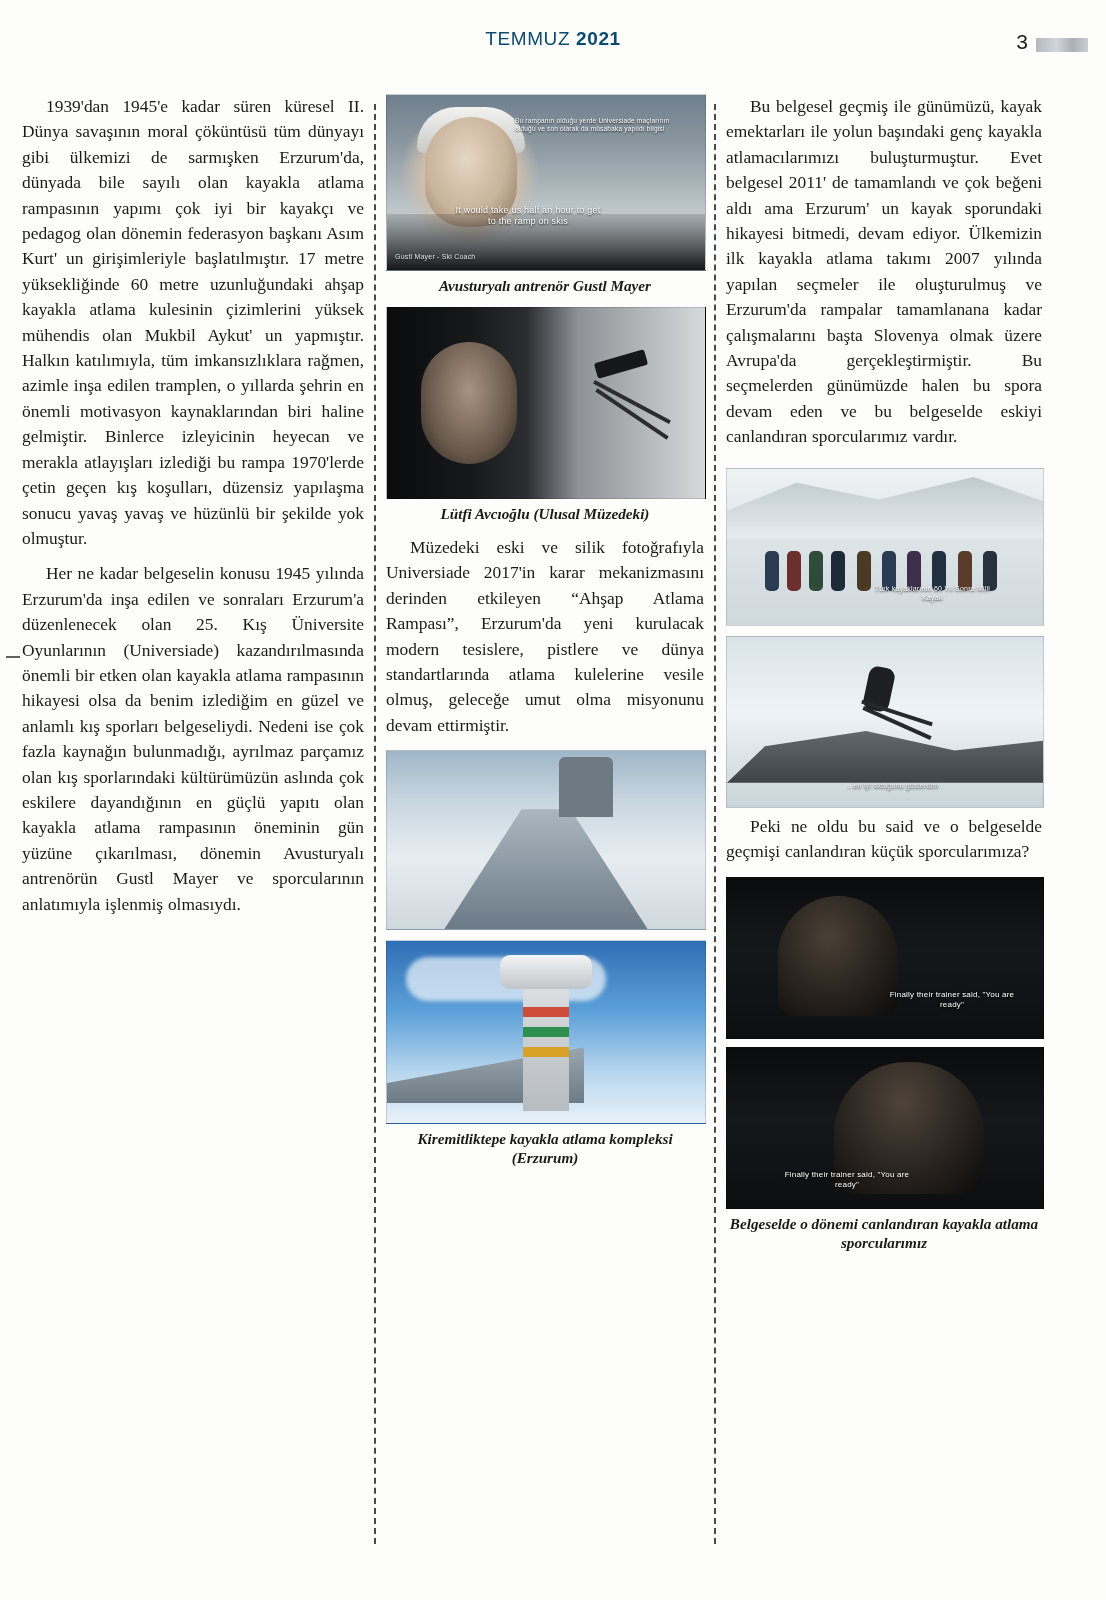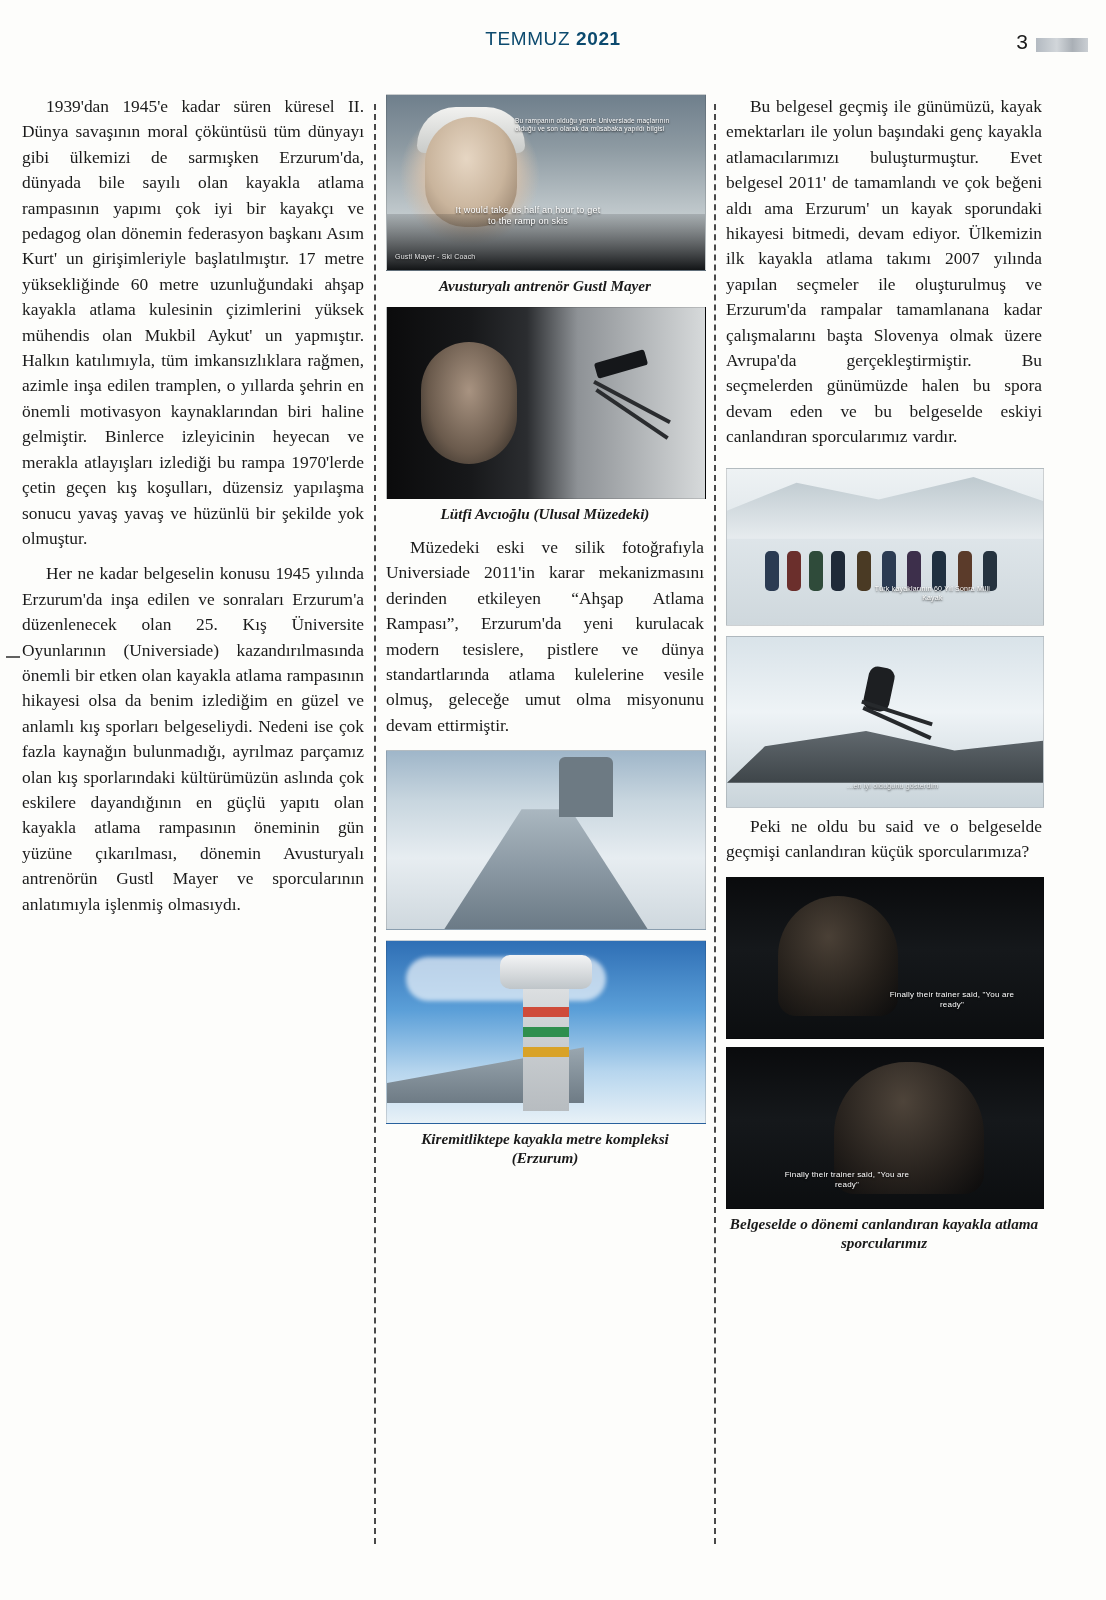--- a/index.html
+++ b/index.html
@@ -323,40 +323,40 @@
       <div class="ph img-lutfi">
         <div class="face"></div>
         <div class="jumper"></div>
         <div class="ski1"></div>
         <div class="ski2"></div>
       </div>
       <figcaption class="cap">Lütfi Avcıoğlu (Ulusal Müzedeki)</figcaption>
     </figure>
 
 
-    <p>Müzedeki eski ve silik fotoğrafıyla Universiade 2011'in karar mekanizmasını derinden etkileyen “Ahşap Atlama Rampası”, Erzurum'da yeni kurulacak modern tesislere, pistlere ve dünya standartlarında atlama kulelerine vesile olmuş, geleceğe umut olma misyonunu devam ettirmiştir.</p>
+    <p>Müzedeki eski ve silik fotoğrafıyla Universiade 2017'in karar mekanizmasını derinden etkileyen “Ahşap Atlama Rampası”, Erzurum'da yeni kurulacak modern tesislere, pistlere ve dünya standartlarında atlama kulelerine vesile olmuş, geleceğe umut olma misyonunu devam ettirmiştir.</p>
 
     <figure class="fig" style="margin-top:12px;">
       <div class="ph img-ramp">
         <div class="inrun"></div>
         <div class="tower"></div>
       </div>
     </figure>
 
     <figure class="fig" style="margin-top:10px;">
       <div class="ph img-kiremit">
         <div class="cloud"></div>
         <div class="bridge"></div>
         <div class="pylon"></div>
         <div class="stripe s1"></div>
         <div class="stripe s2"></div>
         <div class="stripe s3"></div>
         <div class="pod"></div>
       </div>
-      <figcaption class="cap">Kiremitliktepe kayakla metre kompleksi (Erzurum)</figcaption>
+      <figcaption class="cap">Kiremitliktepe kayakla atlama kompleksi (Erzurum)</figcaption>
     </figure>
 
   </div>
 
   <div class="col" id="col-right">
 
     <p>Bu belgesel geçmiş ile günümüzü, kayak emektarları ile yolun başındaki genç kayakla atlamacılarımızı buluşturmuştur. Evet belgesel 2011' de tamamlandı ve çok beğeni aldı ama Erzurum' un kayak sporundaki hikayesi bitmedi, devam ediyor. Ülkemizin ilk kayakla atlama takımı 2007 yılında yapılan seçmeler ile oluşturulmuş ve Erzurum'da rampalar tamamlanana kadar çalışmalarını başta Slovenya olmak üzere Avrupa'da gerçekleştirmiştir. Bu seçmelerden günümüzde halen bu spora devam eden ve bu belgeselde eskiyi canlandıran sporcularımız vardır.</p>
 
     <figure class="fig" style="margin-top:18px;">
       <div class="ph img-group">

